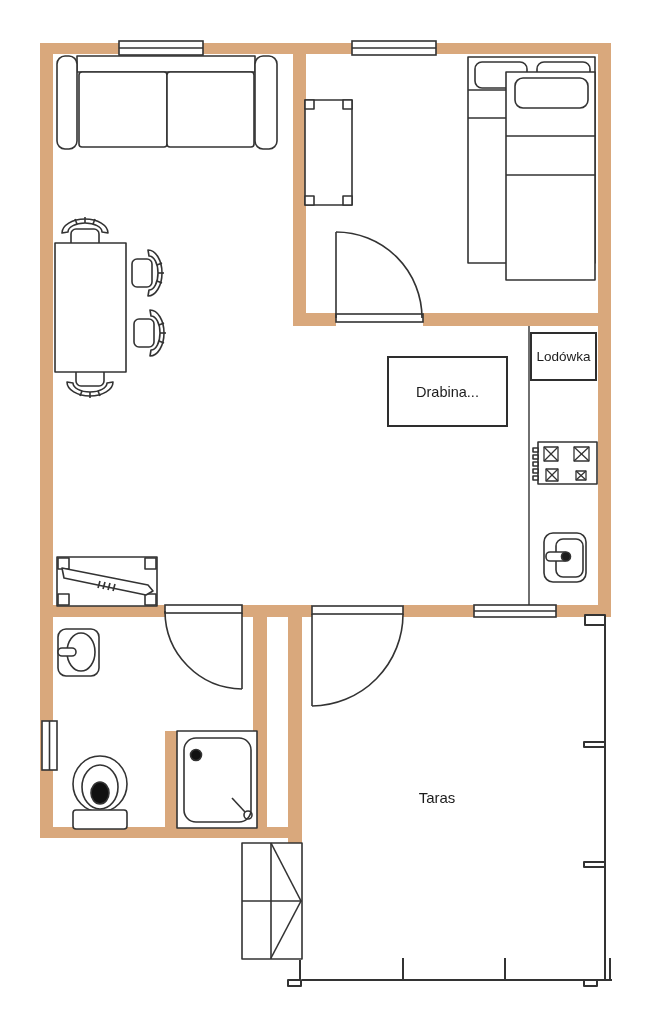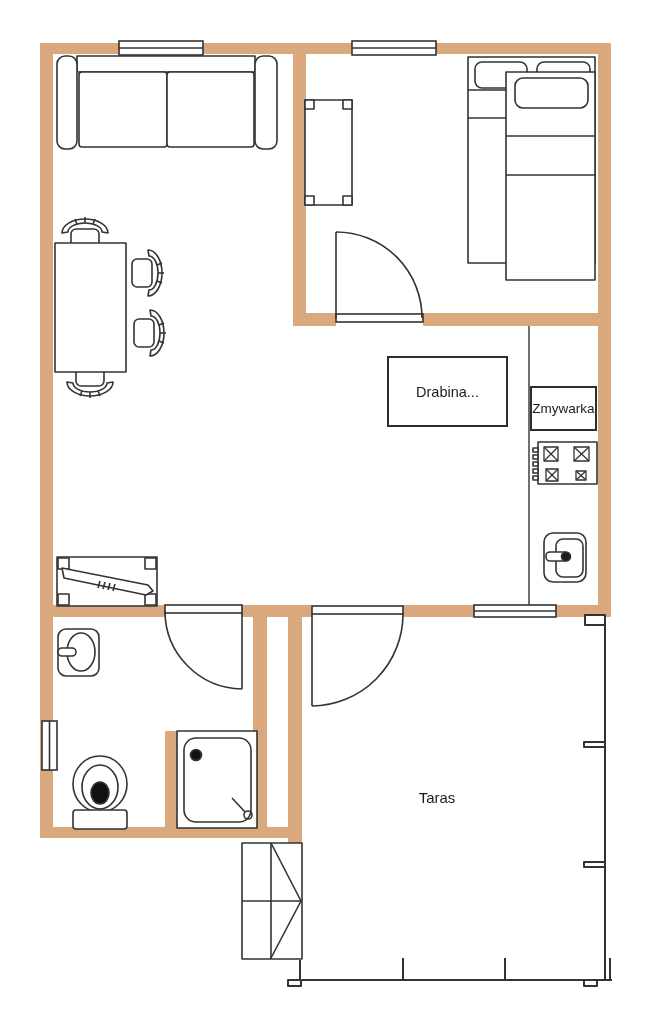--- a/index.html
+++ b/index.html
@@ -230,21 +230,21 @@
       <line x1="300" y1="960" x2="300" y2="980"></line>
       <line x1="403" y1="958" x2="403" y2="980"></line>
       <line x1="505" y1="958" x2="505" y2="980"></line>
       <line x1="610" y1="958" x2="610" y2="980"></line>
       <rect x="288" y="980" width="13" height="6"></rect>
       <rect x="584" y="980" width="13" height="6"></rect>
     </g>
   </g>
 </svg>
 
-  <div id="dishwasher-box" class="plan-label boxed">
-    <span>Zmywarka</span>
+  <div id="fridge-box" class="plan-label boxed">
+    <span>Lodówka</span>
   </div>
   <div id="ladder-box" class="plan-label boxed">
     <span>Drabina...</span>
   </div>
   <div id="terrace-label" class="plan-label">Taras</div>
 
 </div>
 
 </body></html>

